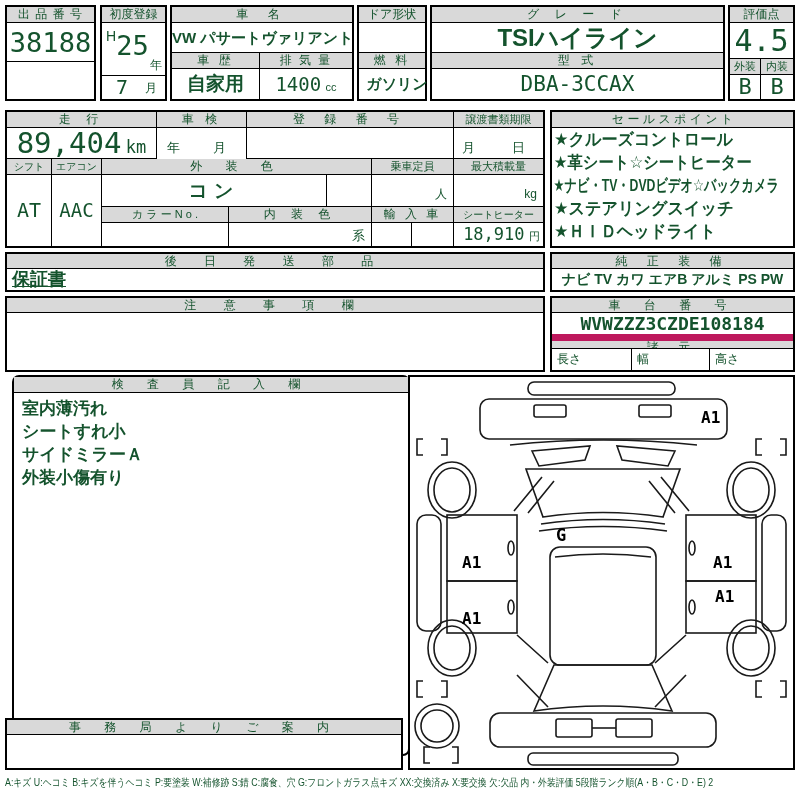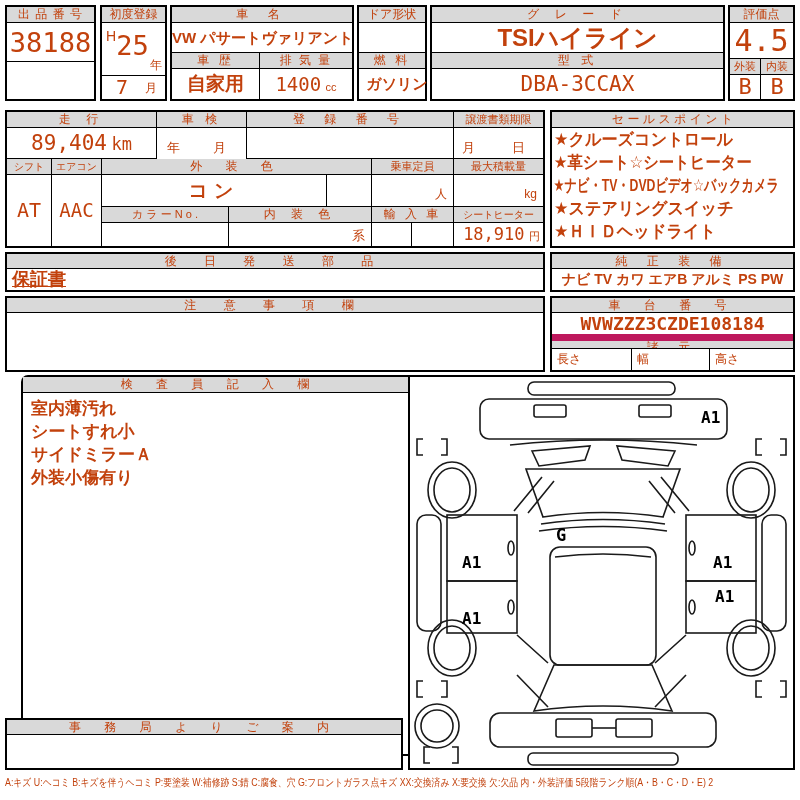--- a/index.html
+++ b/index.html
@@ -1,17 +1,17 @@
 <!DOCTYPE html>
 <html><head>
 <meta charset="utf-8">
 <style>
   html,body{margin:0;padding:0;background:#fff;}
   #sheet{position:relative;width:800px;height:800px;background:#fff;
-         font-family:"Liberation Sans","DejaVu Sans",sans-serif;color:#c2410c;overflow:hidden;}
+         font-family:"Liberation Sans","DejaVu Sans",sans-serif;color:#14532d;overflow:hidden;}
   .box{position:absolute;border:2px solid #000;background:#fff;box-sizing:border-box;}
   .hdr{background:#d9d9d9;border-bottom:1px solid #000;font-size:12px;line-height:15px;height:16px;
        text-align:center;overflow:hidden;white-space:nowrap;box-sizing:border-box;}
   .cell{position:absolute;box-sizing:border-box;overflow:hidden;white-space:nowrap;}
   .br{border-right:1px solid #000;}
   .bb{border-bottom:1px solid #000;}
   .bt{border-top:7px solid #be185d;}
   .mono{font-family:"DejaVu Sans Mono","Liberation Mono",monospace;}
   .ctr{text-align:center;}
   .big{font-weight:bold;}
@@ -78,21 +78,21 @@
     <div class="cell ctr mono" style="left:31px;top:68px;width:32px;height:24px;font-size:22px;line-height:24px;">B</div>
   </div>
 
   <div class="box" style="left:5px;top:110px;width:540px;height:138px;">
     <div class="hdr cell br" style="left:0;top:0;width:150px;letter-spacing:6px;">走 行</div>
     <div class="hdr cell br" style="left:150px;top:0;width:90px;letter-spacing:4px;">車 検</div>
     <div class="hdr cell br" style="left:240px;top:0;width:207px;letter-spacing:8px;">登 録 番 号</div>
     <div class="hdr cell" style="left:447px;top:0;width:89px;font-size:11px;">譲渡書類期限</div>
 
     <div class="cell br bb ctr" style="left:0;top:16px;width:150px;height:31px;line-height:31px;">
-      <span class="mono" style="font-size:21px;">89,404</span>
+      <span class="mono" style="font-size:29px;">89,404</span>
       <span class="mono" style="font-size:17px;">km</span>
     </div>
     <div class="cell br bb ctr" style="left:150px;top:16px;width:90px;height:44px;font-size:13px;line-height:40px;letter-spacing:10px;">年　月</div>
     <div class="cell br bb" style="left:240px;top:16px;width:207px;height:31px;"></div>
     <div class="cell bb" style="left:447px;top:16px;width:89px;height:31px;font-size:13px;line-height:40px;letter-spacing:12px;text-align:right;padding-right:6px;">月　日</div>
 
     <div class="hdr cell br" style="left:0;top:47px;width:45px;font-size:10px;">シフト</div>
     <div class="hdr cell br" style="left:45px;top:47px;width:50px;font-size:10px;">エアコン</div>
     <div class="hdr cell br" style="left:95px;top:47px;width:270px;letter-spacing:10px;">外 装 色</div>
     <div class="hdr cell br" style="left:365px;top:47px;width:82px;font-size:11px;">乗車定員</div>
@@ -147,21 +147,21 @@
 
   <div class="box" style="left:550px;top:296px;width:245px;height:76px;">
     <div class="hdr" style="height:15px;line-height:14px;letter-spacing:10px;">車 台 番 号</div>
     <div class="cell ctr mono big" style="left:0;top:15px;width:241px;height:21px;font-size:18px;line-height:21px;">WVWZZZ3CZDE108184</div>
     <div class="hdr cell bt" style="left:0;top:36px;width:241px;height:15px;line-height:13px;letter-spacing:8px;">諸 元</div>
     <div class="cell br" style="left:0;top:51px;width:80px;height:21px;font-size:12px;line-height:21px;padding-left:5px;">長さ</div>
     <div class="cell br" style="left:80px;top:51px;width:78px;height:21px;font-size:12px;line-height:21px;padding-left:5px;">幅</div>
     <div class="cell" style="left:158px;top:51px;width:83px;height:21px;font-size:12px;line-height:21px;padding-left:5px;">高さ</div>
   </div>
 
-  <div class="box" style="left:21px;top:375px;width:398px;height:381px;border-radius:7px;">
+  <div class="box" style="left:12px;top:375px;width:398px;height:381px;border-radius:7px;">
     <div class="hdr" style="letter-spacing:10px;">検 査 員 記 入 欄</div>
     <div style="padding:4px 8px;">
       <div class="insp-line">室内薄汚れ</div>
       <div class="insp-line">シートすれ小</div>
       <div class="insp-line">サイドミラーＡ</div>
       <div class="insp-line">外装小傷有り</div>
     </div>
   </div>
 
   <div class="box" style="left:5px;top:718px;width:398px;height:52px;">

